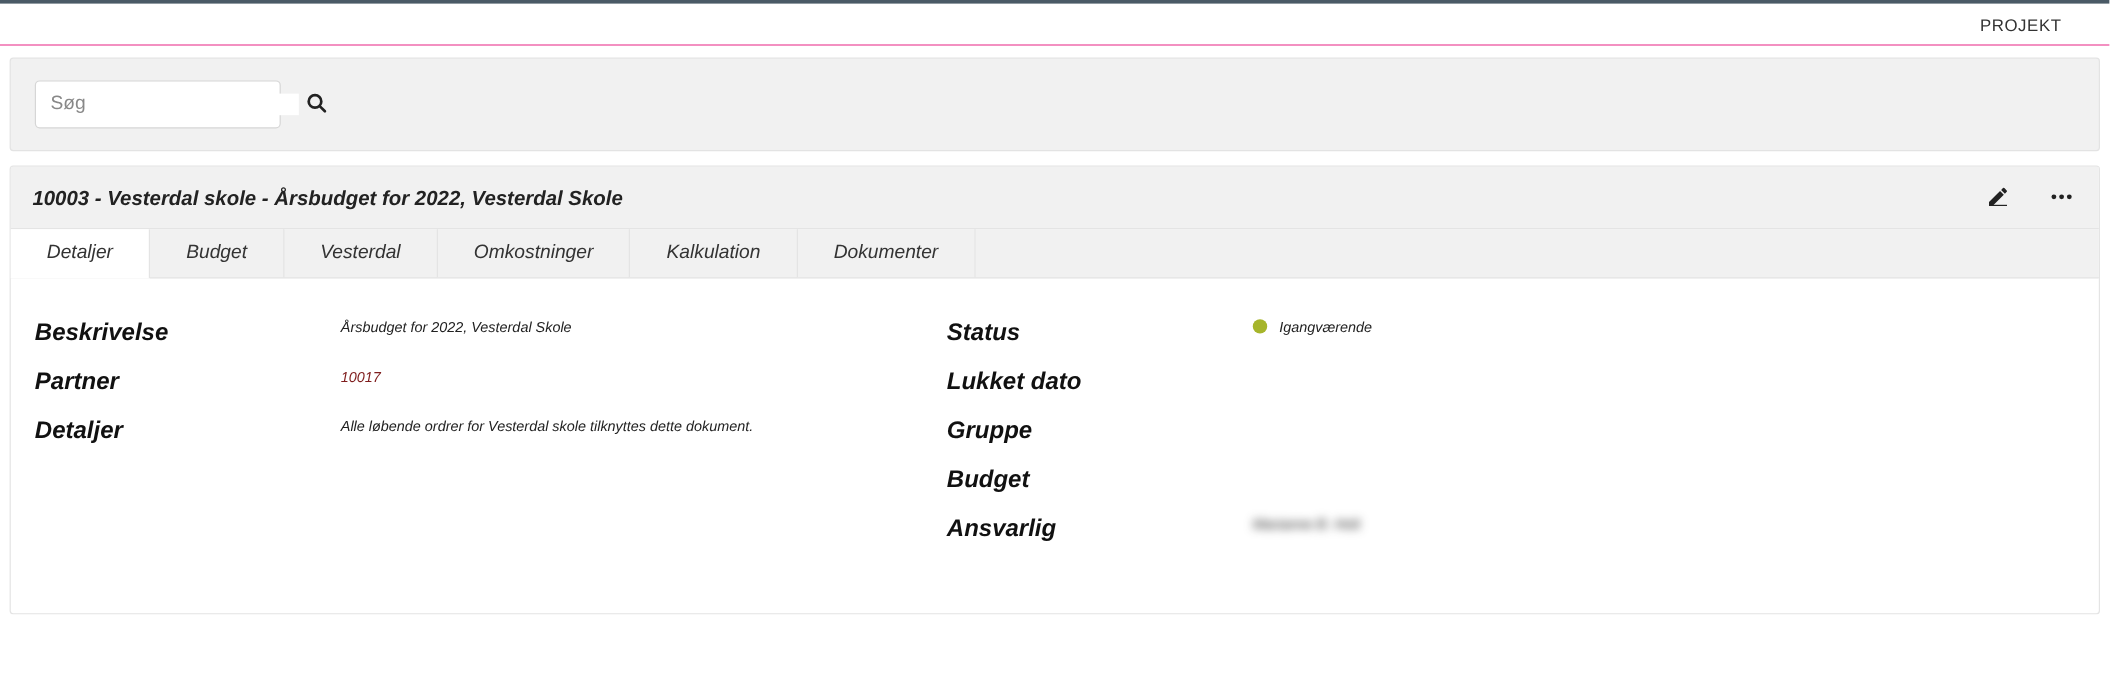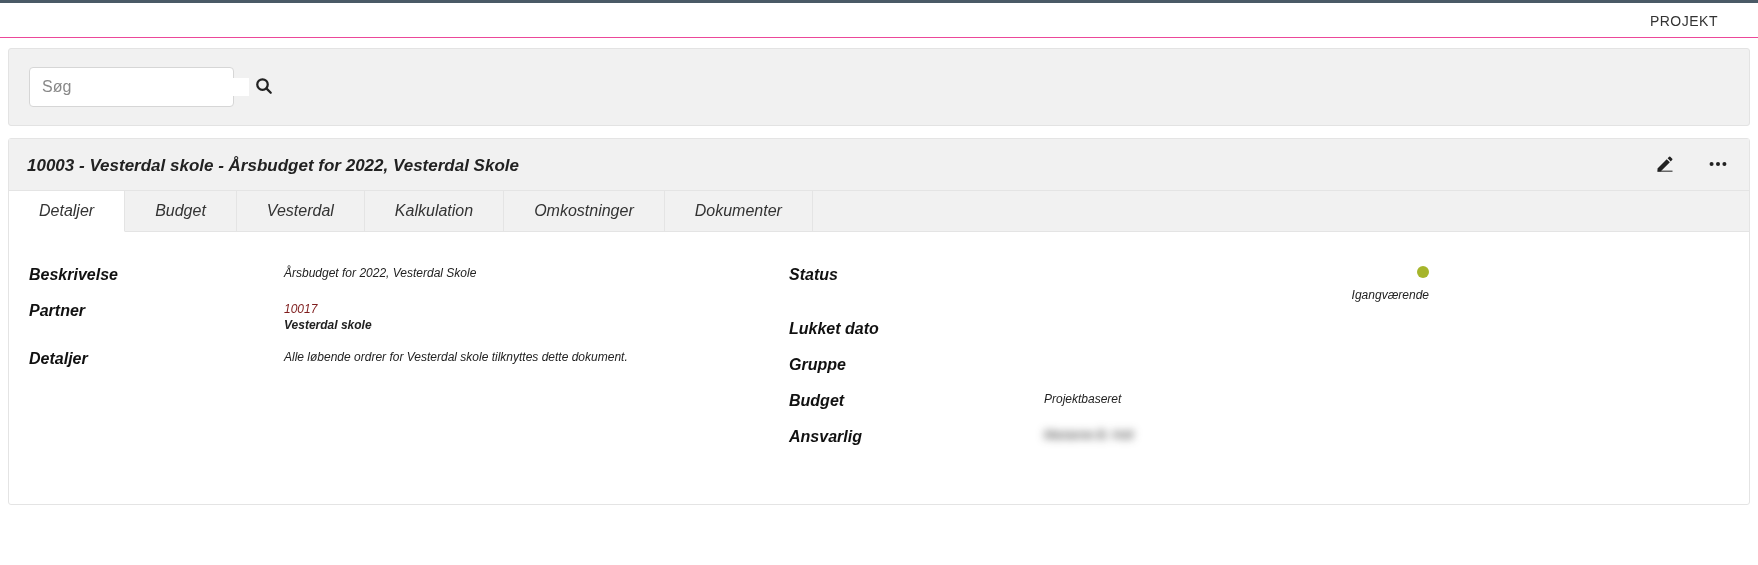--- a/index.html
+++ b/index.html
@@ -113,32 +113,32 @@
     .fld-col.right {
       width: 640px;
     }
     .fld-row {
       display: flex;
       margin-bottom: 18px;
       align-items: flex-start;
     }
     .fld-label {
       font-weight: 700;
-      font-size: 16px;
+      font-size: 20px;
       width: 255px;
       color: #111;
     }
     .fld-value {
       font-size: 12px;
       color: #222;
       flex: 1;
     }
     .link { color: #7f1d1d; cursor: pointer; }
     .partner-name { display: block; font-weight: 700; margin-top: 2px; }
-    .status-wrap { display: flex; align-items: flex-end; gap: 10px; flex-direction: column; }
+    .status-wrap { display: flex; align-items: flex-start; gap: 10px; }
     .status-dot {
       width: 12px; height: 12px; border-radius: 50%; background: #a6b52b;
     }
     .blurred {
       filter: blur(4px);
       user-select: none;
     }
   </style>
 </head>
 <body>
@@ -184,36 +184,35 @@
             </svg>
           </span>
         </button>
       </div>
     </div>
 
     <div class="tabs">
       <div class="tab active">Detaljer</div>
       <div class="tab">Budget</div>
       <div class="tab">Vesterdal</div>
+      <div class="tab">Omkostninger</div>
       <div class="tab">Kalkulation</div>
-      <div class="tab">Omkostninger</div>
       <div class="tab">Dokumenter</div>
     </div>
 
     <div class="details-body">
       <div class="fld-col">
         <div class="fld-row">
           <div class="fld-label">Beskrivelse</div>
           <div class="fld-value">Årsbudget for 2022, Vesterdal Skole</div>
         </div>
         <div class="fld-row">
           <div class="fld-label">Partner</div>
           <div class="fld-value">
             <span class="link">10017</span>
-            <span class="partner-name">Vesterdal skole</span>
           </div>
         </div>
         <div class="fld-row">
           <div class="fld-label">Detaljer</div>
           <div class="fld-value">Alle løbende ordrer for Vesterdal skole tilknyttes dette dokument.</div>
         </div>
       </div>
 
       <div class="fld-col right">
         <div class="fld-row">
@@ -225,21 +224,20 @@
         </div>
         <div class="fld-row">
           <div class="fld-label">Lukket dato</div>
           <div class="fld-value"></div>
         </div>
         <div class="fld-row">
           <div class="fld-label">Gruppe</div>
         </div>
         <div class="fld-row">
           <div class="fld-label">Budget</div>
-          <div class="fld-value">Projektbaseret</div>
         </div>
         <div class="fld-row">
           <div class="fld-label">Ansvarlig</div>
           <div class="fld-value blurred">Marianne B. Holt</div>
         </div>
       </div>
     </div>
   </div>
 
 </div>

